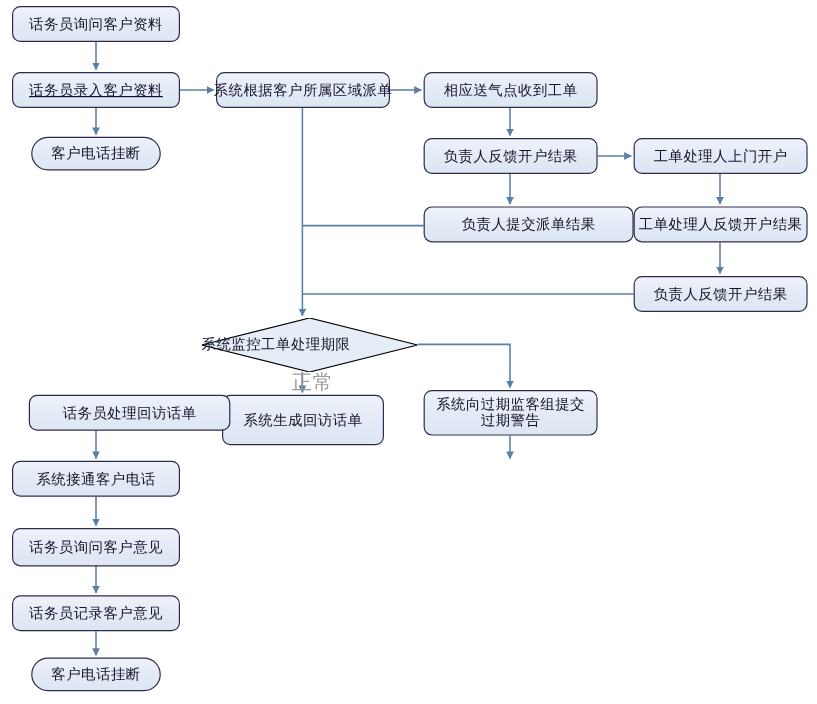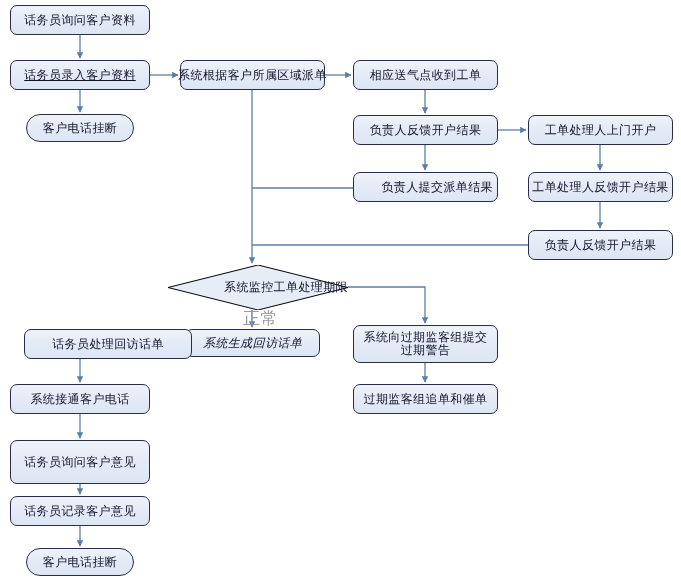--- a/index.html
+++ b/index.html
@@ -37,21 +37,21 @@
   }
   .node.process{ border-radius:7px; }
   .node.terminator{ border-radius:999px; }
   .node.wrap{ white-space:normal; }
   .node .label{ display:block; padding:0 4px; }
 
   .diamond{
     position:absolute;
     display:flex;
     align-items:center;
-    justify-content:flex-end;
+    justify-content:flex-start;
   }
   .diamond .dshape{
     position:absolute;
     left:0; top:0;
     width:100%; height:100%;
   }
   .diamond .label{
     position:relative;
     z-index:2;
     font-size:12px;
@@ -144,53 +144,50 @@
   </div>
 
   <div class="node process" style="left:353px;top:115px;width:145px;height:30px;">
     <span class="label">负责人反馈开户结果</span>
   </div>
 
   <div class="node process" style="left:528px;top:115px;width:145px;height:30px;">
     <span class="label">工单处理人上门开户</span>
   </div>
 
-  <div class="node process" style="left:353px;top:172px;width:145px;height:30px;justify-content:flex-end;">
+  <div class="node process" style="left:353px;top:172px;width:175px;height:30px;">
     <span class="label">负责人提交派单结果</span>
   </div>
 
   <div class="node process" style="left:528px;top:172px;width:145px;height:30px;">
     <span class="label">工单处理人反馈开户结果</span>
   </div>
 
   <div class="node process" style="left:528px;top:230px;width:145px;height:30px;">
     <span class="label">负责人反馈开户结果</span>
   </div>
 
-  <div class="node process" style="left:185px;top:329px;width:135px;height:28px;font-style:italic;">
+  <div class="node process" style="left:185px;top:329px;width:135px;height:42px;">
     <span class="label">系统生成回访话单</span>
   </div>
 
   <div class="node process wrap" style="left:353px;top:325px;width:145px;height:38px;">
     <span class="label">系统向过期监客组提交过期警告</span>
   </div>
 
-  <div class="node process" style="left:353px;top:384px;width:145px;height:30px;">
-    <span class="label">过期监客组追单和催单</span>
-  </div>
 
   <div class="node process" style="left:24px;top:329px;width:168px;height:30px;">
     <span class="label">话务员处理回访话单</span>
   </div>
 
   <div class="node process" style="left:10px;top:384px;width:140px;height:30px;">
     <span class="label">系统接通客户电话</span>
   </div>
 
-  <div class="node process" style="left:10px;top:440px;width:140px;height:44px;">
+  <div class="node process" style="left:10px;top:440px;width:140px;height:32px;">
     <span class="label">话务员询问客户意见</span>
   </div>
 
   <div class="node process" style="left:10px;top:496px;width:140px;height:30px;">
     <span class="label">话务员记录客户意见</span>
   </div>
 
   <div class="node terminator" style="left:26px;top:548px;width:108px;height:28px;">
     <span class="label">客户电话挂断</span>
   </div>

